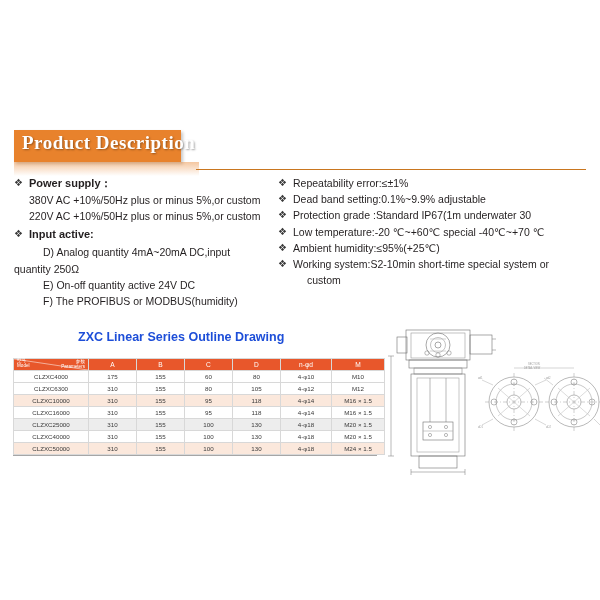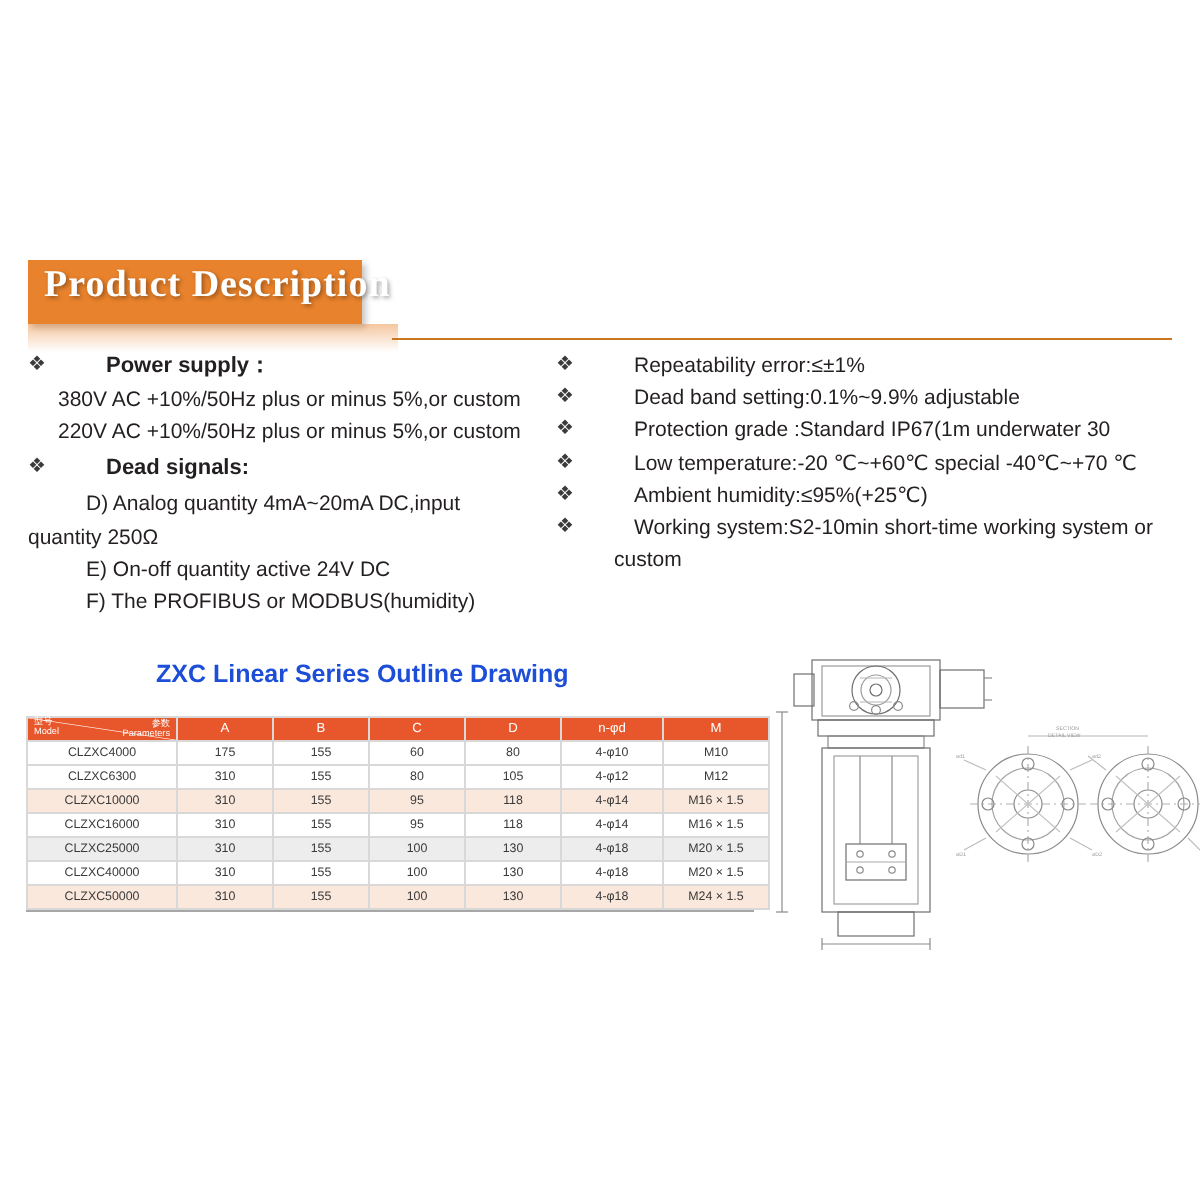--- a/index.html
+++ b/index.html
@@ -55,21 +55,21 @@
     line-height:1.45;
   }
   .bullet{
     flex:0 0 auto;
     width:15px;
     font-size:10px;
     color:#3b3b3b;
     line-height:1.45;
     text-align:left;
   }
-  .spec-text{flex:1 1 auto;font-size:10.5px;margin-left:24px;}
+  .spec-text{flex:1 1 auto;font-size:10.5px;}
   .spec-text.bold{font-weight:bold;font-size:11px;}
 
   .sub-line{
     font-size:10.5px;
     line-height:1.5;
     padding-left:15px;
   }
   .lettered{padding-left:29px;font-size:10.5px;line-height:1.55;}
   .wrapped{padding-left:0;font-size:10.5px;line-height:1.55;}
   .cont{padding-left:29px;font-size:10.5px;line-height:1.5;}
@@ -159,21 +159,21 @@
     <div class="col col-left">
       <div class="spec-item">
         <span class="bullet">❖</span>
         <span class="spec-text bold">Power supply：</span>
       </div>
       <div class="sub-line">380V AC +10%/50Hz plus or minus 5%,or custom</div>
       <div class="sub-line">220V AC +10%/50Hz plus or minus 5%,or custom</div>
 
       <div class="spec-item" style="margin-top:3px;">
         <span class="bullet">❖</span>
-        <span class="spec-text bold">Dead signals:</span>
+        <span class="spec-text bold">Input active:</span>
       </div>
       <div class="lettered">D)  Analog quantity 4mA~20mA DC,input</div>
       <div class="wrapped">quantity 250Ω</div>
       <div class="lettered">E)  On-off quantity active 24V DC</div>
       <div class="lettered">F)  The PROFIBUS or MODBUS(humidity)</div>
     </div>
 
     <div class="col col-right">
       <div class="spec-item">
         <span class="bullet">❖</span>
@@ -190,21 +190,21 @@
       <div class="spec-item">
         <span class="bullet">❖</span>
         <span class="spec-text">Low temperature:-20 ℃~+60℃  special -40℃~+70 ℃</span>
       </div>
       <div class="spec-item">
         <span class="bullet">❖</span>
         <span class="spec-text">Ambient humidity:≤95%(+25℃)</span>
       </div>
       <div class="spec-item">
         <span class="bullet">❖</span>
-        <span class="spec-text">Working system:S2-10min short-time working system or</span>
+        <span class="spec-text">Working system:S2-10min short-time special system or</span>
       </div>
       <div class="cont">custom</div>
     </div>
   </div>
 
   <div class="draw-title">ZXC Linear Series Outline Drawing</div>
 
   <div class="tbl-wrap">
     <table class="spec-table">
       <thead>

